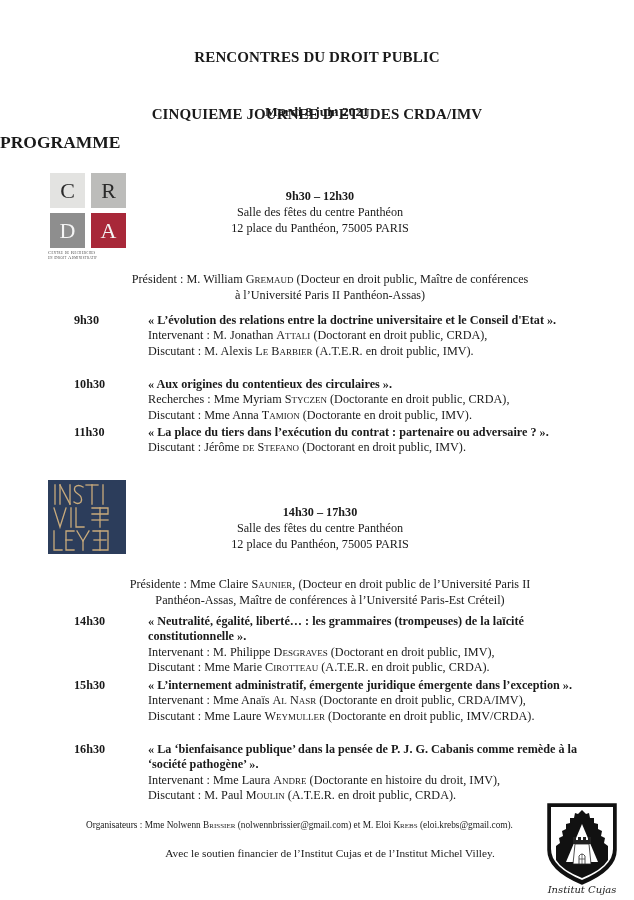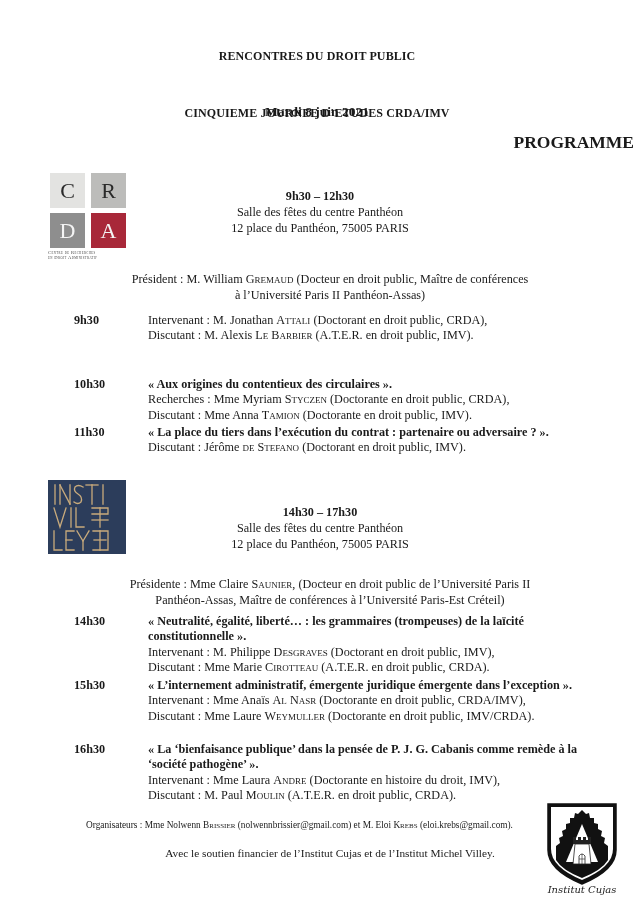--- a/index.html
+++ b/index.html
@@ -4,26 +4,26 @@
   <style>
     html, body { margin: 0; padding: 0; background: #ffffff; }
     body {
       width: 634px; height: 900px; position: relative; overflow: hidden;
       font-family: "Liberation Serif", "DejaVu Serif", serif;
       color: #1a1a1a;
     }
     .abs { position: absolute; }
     .title-line {
       left: 0; width: 634px; text-align: center;
-      font-weight: bold; font-size: 12px; letter-spacing: 0.1px;
+      font-weight: bold; font-size: 15px; letter-spacing: 0.1px;
     }
     #title1 { top: 49px; }
     #title2 { top: 86px; margin-top: 20px; }
     #date { top: 104px; left: 0; width: 634px; text-align: center; font-weight: bold; font-size: 13.5px; }
-    #programme { top: 132px; left: 0; width: 634px; text-align: right; font-weight: bold; font-size: 17.5px; }
+    #programme { top: 132px; left: 0; width: 634px; text-align: left; font-weight: bold; font-size: 17.5px; }
 
     .session-head {
       left: 150px; width: 340px; text-align: center; font-size: 12.2px; line-height: 16px;
     }
     .session-head .time { font-weight: bold; }
     #s1-head { top: 188px; }
     #s2-head { top: 504px; }
 
     .president { font-size: 12.2px; line-height: 15.5px; text-align: center; }
     #s1-pres { top: 272px; left: 110px; width: 440px; }
@@ -89,20 +89,21 @@
 </div>
 
 <div class="abs president" id="s1-pres">
   <div><span>Président : M. William </span><span class="sc">Gremaud</span><span> (Docteur en droit public, Maître de conférences</span></div>
   <div>à l’Université Paris II Panthéon-Assas)</div>
 </div>
 
 <div class="abs talk" id="talk-0">
   <div class="t-time">9h30</div>
   <div class="t-body">
+    <div class="t-title">« L’évolution des relations entre la doctrine universitaire et le Conseil d'Etat ».</div>
     <div><span>Intervenant : M. Jonathan </span><span class="sc">Attali</span><span> (Doctorant en droit public, CRDA),</span></div>
     <div><span>Discutant : M. Alexis </span><span class="sc">Le Barbier</span><span> (A.T.E.R. en droit public, IMV).</span></div>
   </div>
 </div>
 
 <div class="abs talk" id="talk-1">
   <div class="t-time">10h30</div>
   <div class="t-body">
     <div class="t-title">« Aux origines du contentieux des circulaires ».</div>
     <div><span>Recherches : Mme Myriam </span><span class="sc">Styczen</span><span> (Doctorante en droit public, CRDA),</span></div>

